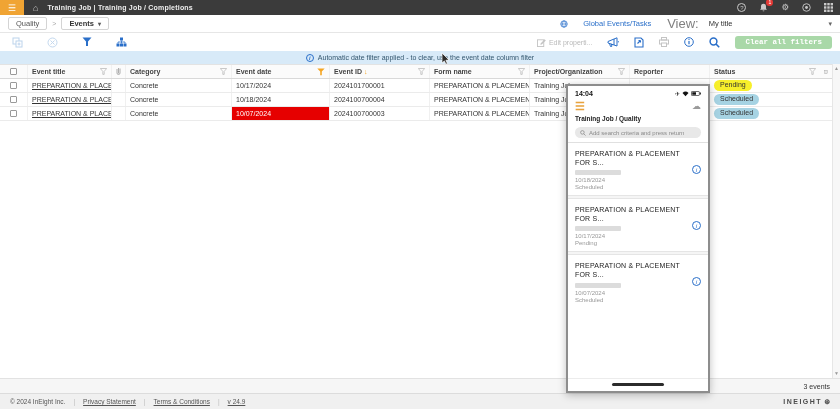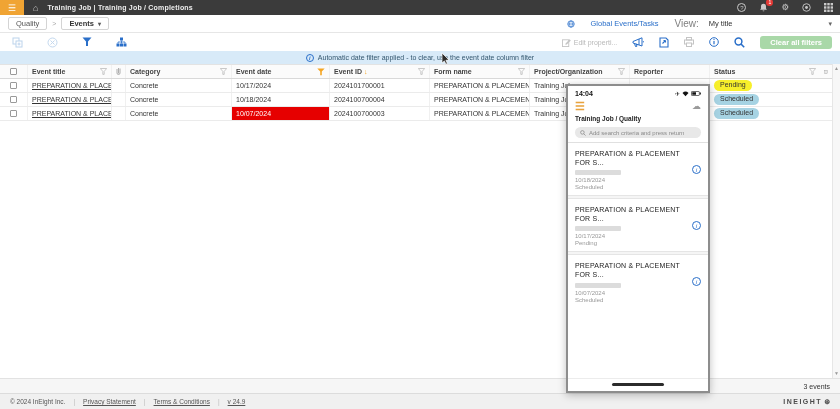--- a/index.html
+++ b/index.html
@@ -24,32 +24,32 @@
     display:flex; align-items:center; justify-content:center; padding:0 1px; }
   
   .navrow { position:absolute; left:0; top:15px; width:840px; height:18px; background:#fff;
     border-bottom:1px solid #e6e6e6; display:flex; align-items:center; padding:0 8px; z-index:5; }
   .chip { border:1px solid #d4d4d4; border-radius:2px; padding:1px 7px; font-size:7.5px;
     color:#555; background:#fff; display:flex; align-items:center; gap:4px; }
   .chip.bold { font-weight:bold; color:#333; }
   .crumb-sep { color:#aaa; font-size:7px; margin:0 5px; }
   .nav-right { margin-left:auto; display:flex; align-items:center; }
   .glob-link { color:#2a6fc9; font-size:7.5px; display:flex; align-items:center; gap:15px; }
-  .view-label { color:#808080; font-size:10px; margin-left:16px; }
+  .view-label { color:#808080; font-size:13px; margin-left:16px; }
   .view-value { color:#333; font-size:7.5px; margin-left:10px; }
   .view-caret { color:#666; font-size:7px; margin-left:96px; }
   
   .toolbar { position:absolute; left:0; top:33px; width:840px; height:18px; background:#fff;
     display:flex; align-items:center; padding:0 8px; z-index:5; }
   .tool-left { display:flex; align-items:center; gap:24px; margin-left:4px; }
   .tool-right { margin-left:auto; display:flex; align-items:center; gap:15px; }
   .tb-ic { display:flex; align-items:center; line-height:0; }
   .edit-props { display:flex; align-items:center; gap:3px; color:#b9b9b9; font-size:7px; }
   .clear-btn { background:#a9d8a8; color:#ffffff; font-size:7.5px; font-weight:bold;
-    border:none; border-radius:3px; height:13px; padding:0 10px; display:flex; align-items:center; }
+    border:none; border-radius:3px; height:13px; padding:0 10px; display:flex; align-items:center;font-family:Liberation Mono, monospace; }
   
   .banner { position:absolute; left:0; top:51px; width:840px; height:13px; background:#d8eaf8;
     display:flex; align-items:center; justify-content:center; gap:4px; z-index:4; }
   .banner-txt { color:#33566e; font-size:7px; }
   .info-blue { width:8px; height:8px; border:1px solid #2a6fc9; border-radius:50%;
     color:#2a6fc9; font-size:5.5px; display:flex; align-items:center; justify-content:center;
     font-style:italic; font-weight:bold; }
   .cursor { position:absolute; left:441px; top:53px; z-index:30; }
   
   .grid { position:absolute; left:0; top:64px; width:832px; z-index:1; background:#fff; }

